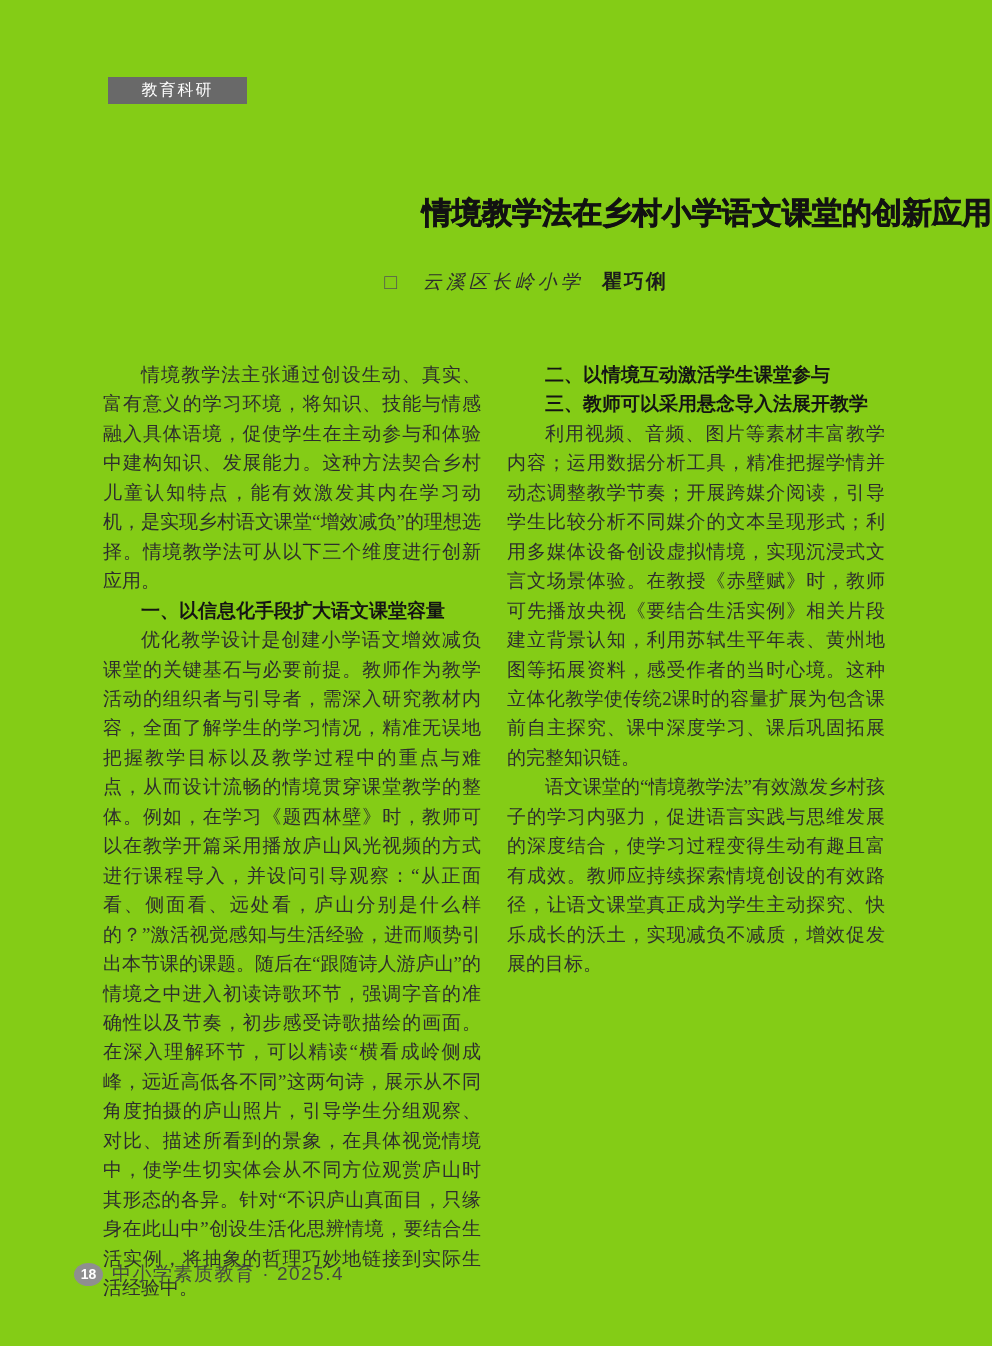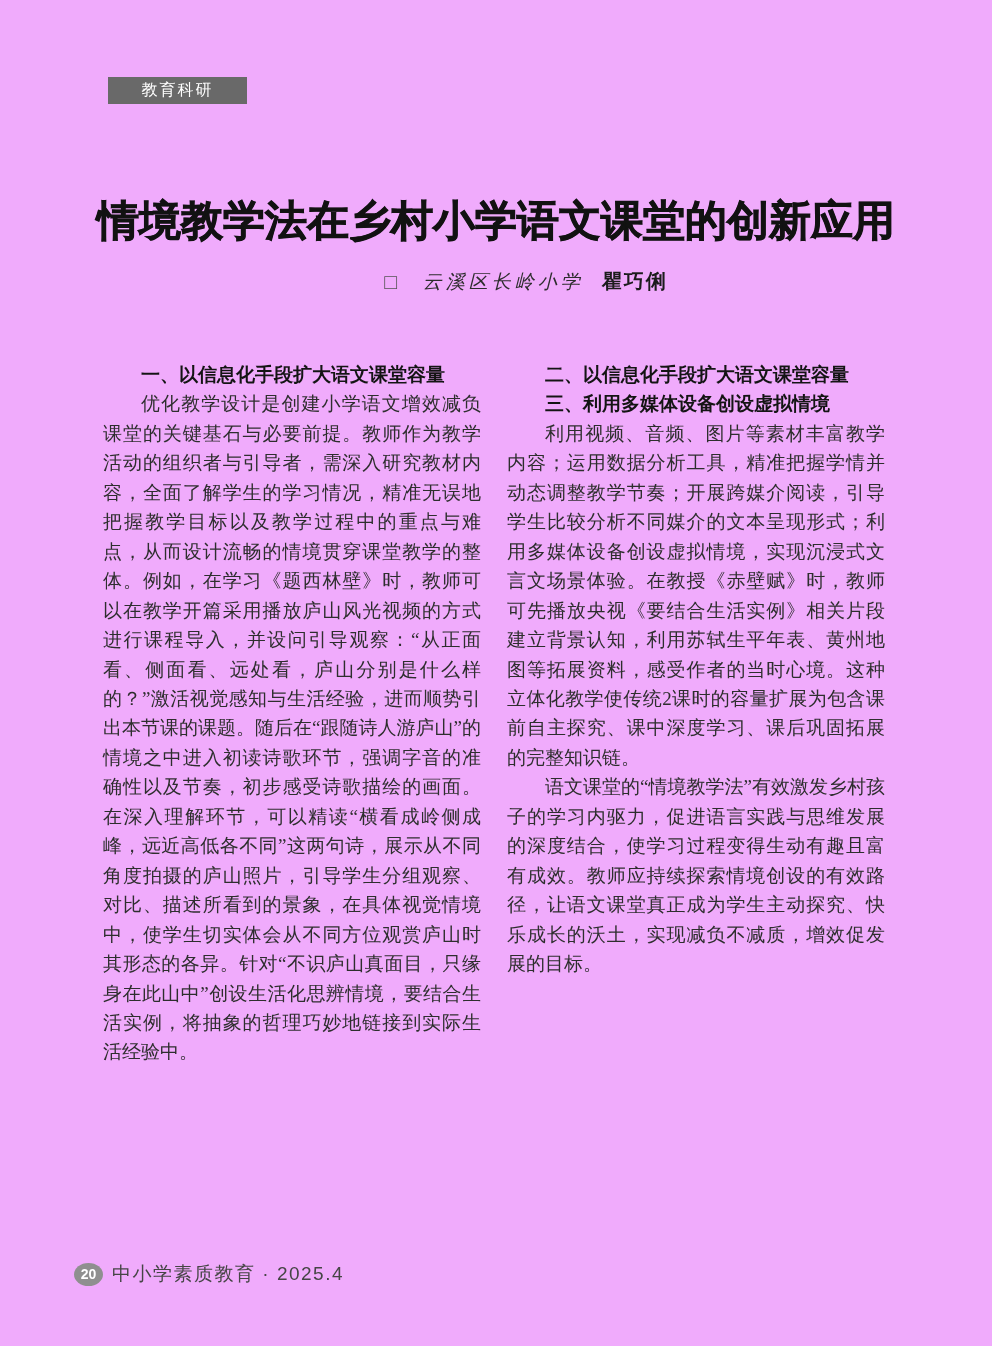--- a/index.html
+++ b/index.html
@@ -1,44 +1,44 @@
 <!DOCTYPE html>
 <html><head>
 <meta charset="utf-8">
 <style>
   html, body { margin: 0; padding: 0; background: #ffffff; }
   .page {
     position: relative;
     width: 992px;
     height: 1346px;
-    background: #f0abfc;
+    background: #84cc16;
     overflow: hidden;
     font-family: "Liberation Serif", serif;
     color: #2e2e2e;
   }
   .badge {
     position: absolute;
     left: 108px; top: 77px;
     width: 139px; height: 27px;
     background: #696969;
     color: #ffffff;
     font-family: "Liberation Sans", sans-serif;
     font-size: 16px;
     letter-spacing: 2px;
     display: flex; align-items: center; justify-content: center;
   }
   .title {
     position: absolute;
     left: 0; top: 193px;
     width: 100%;
     margin: 0;
-    text-align: center;
+    text-align: right;
     font-family: "Liberation Sans", sans-serif;
     font-weight: 900;
-    font-size: 42px;
+    font-size: 30px;
     letter-spacing: 0px;
     color: #121212;
     -webkit-text-stroke: 0.8px #121212;
   }
   .author-line {
     position: absolute;
     left: 0; top: 268px;
     width: 100%;
     text-align: center;
     font-size: 19px;
@@ -119,29 +119,30 @@
     <span>教育科研</span>
   </div>
 
   <h1 class="title">情境教学法在乡村小学语文课堂的创新应用</h1>
 
   <div class="author-line">
     <span class="marker">□</span><span class="affiliation">云溪区长岭小学</span><span class="name">瞿巧俐</span>
   </div>
 
   <div class="col col-left">
+    <p>情境教学法主张通过创设生动、真实、富有意义的学习环境，将知识、技能与情感融入具体语境，促使学生在主动参与和体验中建构知识、发展能力。这种方法契合乡村儿童认知特点，能有效激发其内在学习动机，是实现乡村语文课堂“增效减负”的理想选择。情境教学法可从以下三个维度进行创新应用。</p>
     <h2>一、以信息化手段扩大语文课堂容量</h2>
     <p>优化教学设计是创建小学语文增效减负课堂的关键基石与必要前提。教师作为教学活动的组织者与引导者，需深入研究教材内容，全面了解学生的学习情况，精准无误地把握教学目标以及教学过程中的重点与难点，从而设计流畅的情境贯穿课堂教学的整体。例如，在学习《题西林壁》时，教师可以在教学开篇采用播放庐山风光视频的方式进行课程导入，并设问引导观察：“从正面看、侧面看、远处看，庐山分别是什么样的？”激活视觉感知与生活经验，进而顺势引出本节课的课题。随后在“跟随诗人游庐山”的情境之中进入初读诗歌环节，强调字音的准确性以及节奏，初步感受诗歌描绘的画面。在深入理解环节，可以精读“横看成岭侧成峰，远近高低各不同”这两句诗，展示从不同角度拍摄的庐山照片，引导学生分组观察、对比、描述所看到的景象，在具体视觉情境中，使学生切实体会从不同方位观赏庐山时其形态的各异。针对“不识庐山真面目，只缘身在此山中”创设生活化思辨情境，要结合生活实例，将抽象的哲理巧妙地链接到实际生活经验中。</p>
   </div>
 
   <div class="col col-right">
-    <h2>二、以信息化手段扩大语文课堂容量</h2>
-    <h2>三、利用多媒体设备创设虚拟情境</h2>
+    <h2>二、以情境互动激活学生课堂参与</h2>
+    <h2>三、教师可以采用悬念导入法展开教学</h2>
     <p>利用视频、音频、图片等素材丰富教学内容；运用数据分析工具，精准把握学情并动态调整教学节奏；开展跨媒介阅读，引导学生比较分析不同媒介的文本呈现形式；利用多媒体设备创设虚拟情境，实现沉浸式文言文场景体验。在教授《赤壁赋》时，教师可先播放央视《要结合生活实例》相关片段建立背景认知，利用苏轼生平年表、黄州地图等拓展资料，感受作者的当时心境。这种立体化教学使传统2课时的容量扩展为包含课前自主探究、课中深度学习、课后巩固拓展的完整知识链。</p>
     <p>语文课堂的“情境教学法”有效激发乡村孩子的学习内驱力，促进语言实践与思维发展的深度结合，使学习过程变得生动有趣且富有成效。教师应持续探索情境创设的有效路径，让语文课堂真正成为学生主动探究、快乐成长的沃土，实现减负不减质，增效促发展的目标。</p>
   </div>
 
   <div class="footer">
-    <span class="page-num">20</span>
+    <span class="page-num">18</span>
     <span class="journal-name">中小学素质教育 · 2025.4</span>
   </div>
 
 </div>
 
 </body></html>

